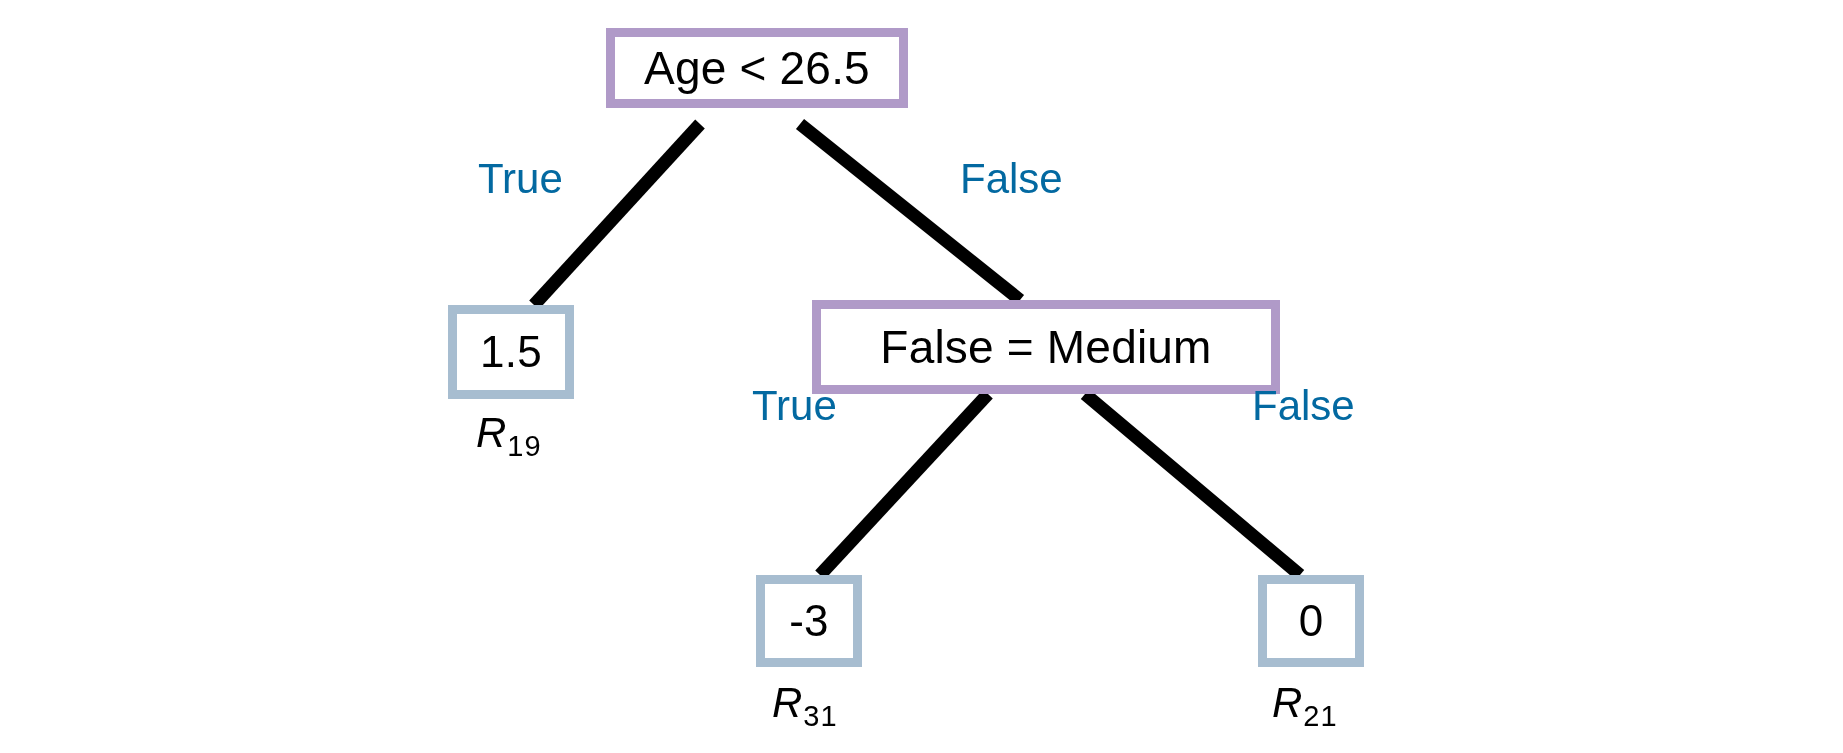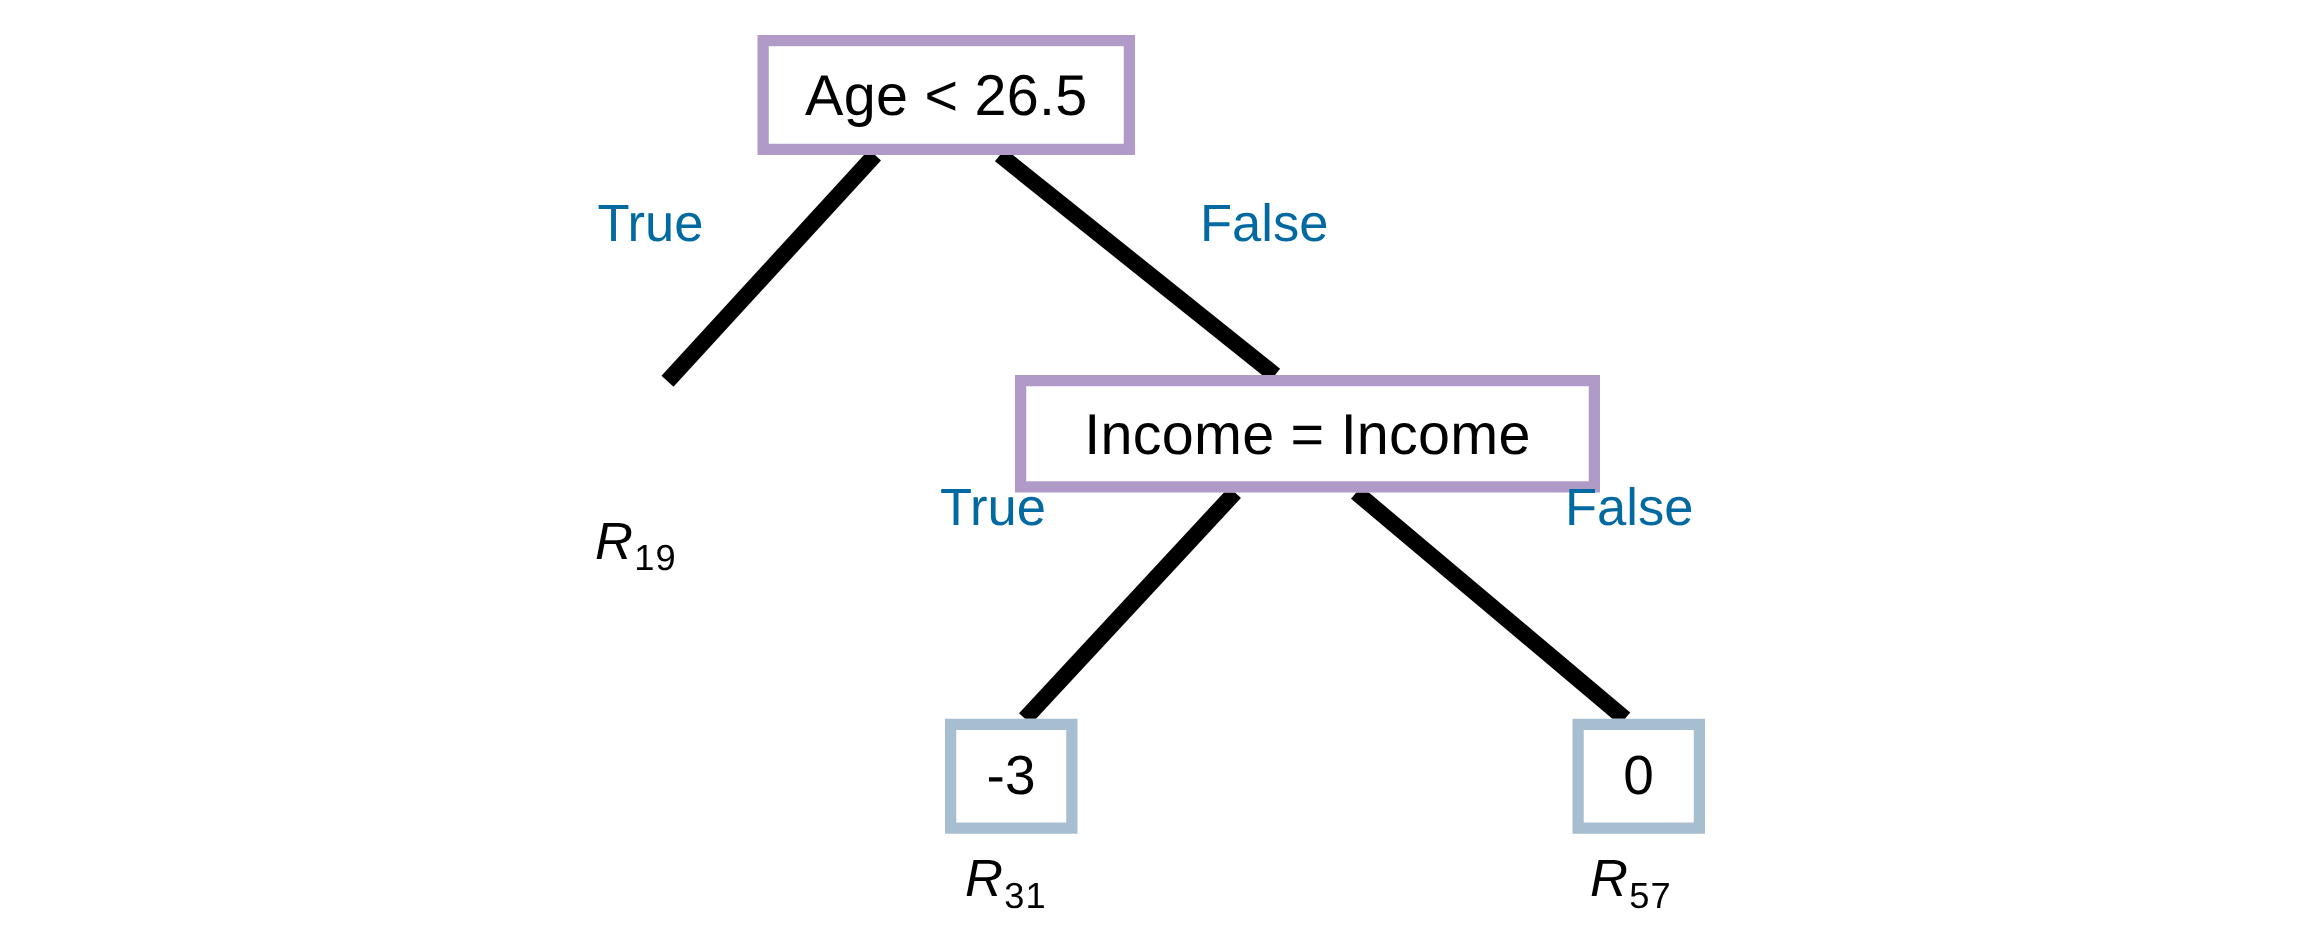--- a/index.html
+++ b/index.html
@@ -84,27 +84,30 @@
 
 <div id="diagram-root">
 
   <svg id="edge-layer" width="1843" height="753" viewBox="0 0 1843 753">
     <line x1="700" y1="124" x2="534" y2="305" stroke="#000000" stroke-width="13" stroke-linecap="butt"></line>
     <line x1="800" y1="124" x2="1020" y2="300" stroke="#000000" stroke-width="13" stroke-linecap="butt"></line>
     <line x1="988" y1="394" x2="820" y2="575" stroke="#000000" stroke-width="13" stroke-linecap="butt"></line>
     <line x1="1085" y1="394" x2="1300" y2="575" stroke="#000000" stroke-width="13" stroke-linecap="butt"></line>
   </svg>
 
-  <div class="node node-decision" style="left:606px; top:28px; width:302px; height:96px;">
+  <div class="node node-decision" style="left:606px; top:28px; width:302px; height:80px;">
     <span class="node-label">Age &lt; 26.5</span>
   </div>
 
+  <div class="node node-leaf" style="left:448px; top:305px; width:126px; height:94px;">
+    <span class="node-label">1.5</span>
+  </div>
 
   <div class="node node-decision" style="left:812px; top:300px; width:468px; height:94px;">
-    <span class="node-label">Income = Income</span>
+    <span class="node-label">False = Medium</span>
   </div>
 
   <div class="node node-leaf" style="left:756px; top:575px; width:106px; height:92px;">
     <span class="node-label">-3</span>
   </div>
 
   <div class="node node-leaf" style="left:1258px; top:575px; width:106px; height:92px;">
     <span class="node-label">0</span>
   </div>
 
@@ -118,16 +121,16 @@
 
   <div class="region-label" style="left:476px; top:412px;">
     <span class="rsym">R</span><span class="rsub">19</span>
   </div>
 
   <div class="region-label" style="left:772px; top:682px;">
     <span class="rsym">R</span><span class="rsub">31</span>
   </div>
 
   <div class="region-label" style="left:1272px; top:682px;">
-    <span class="rsym">R</span><span class="rsub">57</span>
+    <span class="rsym">R</span><span class="rsub">21</span>
   </div>
 
 </div>
 
 </body></html>

